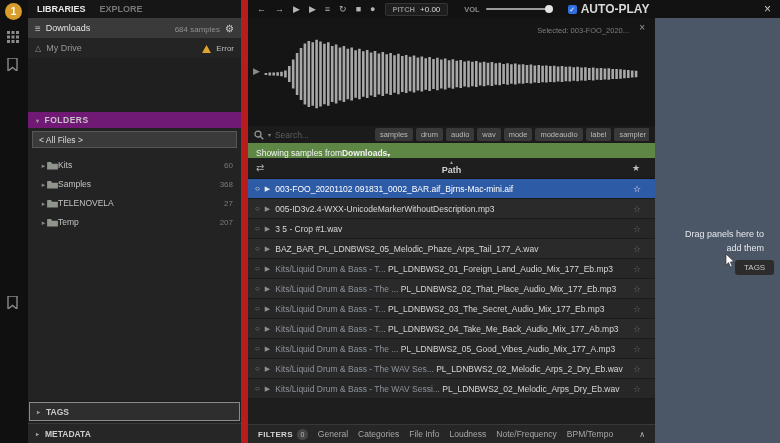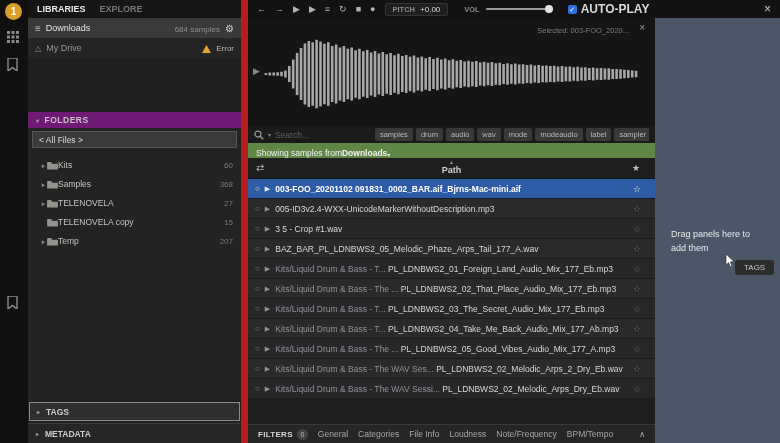--- a/index.html
+++ b/index.html
@@ -86,33 +86,33 @@
   #rows{position:absolute;left:248px;top:179px;width:407px}
   .trow{height:20px;display:flex;align-items:center;gap:5px;padding:0 14px 0 7px;font-size:8.5px;border-bottom:1px solid #1b1b1b;background:#272727;cursor:pointer}
   .trow:nth-child(even){background:#2a2a2a}
   .row-circle{color:#858585;font-size:8px}
   .row-play{color:#8f8f8f;font-size:7px}
   .row-text{flex:1;min-width:0;overflow:hidden;white-space:nowrap}
   .row-prefix{color:#8d939b}
   .row-name{color:#d8d8d8}
   .row-star{margin-left:auto;color:#707070;font-size:9px}
   .trow.selected{background:#2e5ba6}
-  .trow.selected .row-name{color:#fff;font-weight:bold}
+  .trow.selected .row-name{color:#fff;font-weight:normal}
   .trow.selected .row-circle,.trow.selected .row-play,.trow.selected .row-star{color:#eaeaea}
 
   
   #filter-bar{position:absolute;left:248px;top:424px;width:407px;height:19px;background:#262626;border-top:1px solid #383838;display:flex;align-items:center;gap:10px;padding:0 10px;font-size:8.5px;color:#a8a8a8}
   .filters-label{color:#d5d5d5;font-weight:bold;font-size:8px;letter-spacing:.3px}
   .filters-badge{width:11px;height:11px;border-radius:50%;background:#454545;color:#bbb;font-size:7px;display:flex;align-items:center;justify-content:center;margin-left:-6px}
   .filter-item{cursor:pointer;white-space:nowrap}
   .fb-chevron{margin-left:auto;color:#b5b5b5;font-size:8px;cursor:pointer}
 
   
   #right-panel{position:absolute;left:655px;top:18px;width:125px;height:425px;background:#4b5666}
-  .drop-text{position:absolute;top:210px;left:0;right:0;padding:0 16px;text-align:left;font-size:9px;color:#e6e9ed;line-height:1.5}
+  .drop-text{position:absolute;top:210px;left:0;right:0;padding:0 16px;text-align:right;font-size:9px;color:#e6e9ed;line-height:1.5}
   .drag-cursor{position:absolute;top:236px;left:70px}
   .drag-chip{position:absolute;top:242px;left:80px;background:#2c2c2c;color:#c9c9c9;font-size:8px;padding:3px 9px;border-radius:3px;white-space:nowrap}
 </style>
 </head>
 <body>
 
 <div id="activity-bar">
   <div class="ab-badge">1</div>
   <span class="ab-icon" style="top:30px">
     <svg width="12" height="12" viewBox="0 0 12 12">
@@ -193,28 +193,20 @@
   </div>
         <div class="folder-row">
     <span class="expand">▸</span>
     <svg width="11" height="9" viewBox="0 0 12 10">
             <path d="M0 1.5 L0 9.5 L12 9.5 L12 3 L5.5 3 L4.5 1.2 L1 1.2 Z" fill="#8f948c"></path>
           </svg>
     <span class="fname">TELENOVELA</span>
     <span class="fcount">27</span>
   </div>
         <div class="folder-row">
-    <span class="expand"></span>
-    <svg width="11" height="9" viewBox="0 0 12 10">
-            <path d="M0 1.5 L0 9.5 L12 9.5 L12 3 L5.5 3 L4.5 1.2 L1 1.2 Z" fill="#8f948c"></path>
-          </svg>
-    <span class="fname">TELENOVELA copy</span>
-    <span class="fcount">15</span>
-  </div>
-        <div class="folder-row">
     <span class="expand">▸</span>
     <svg width="11" height="9" viewBox="0 0 12 10">
             <path d="M0 1.5 L0 9.5 L12 9.5 L12 3 L5.5 3 L4.5 1.2 L1 1.2 Z" fill="#8f948c"></path>
           </svg>
     <span class="fname">Temp</span>
     <span class="fcount">207</span>
   </div>
       </div>
   </div>
 

